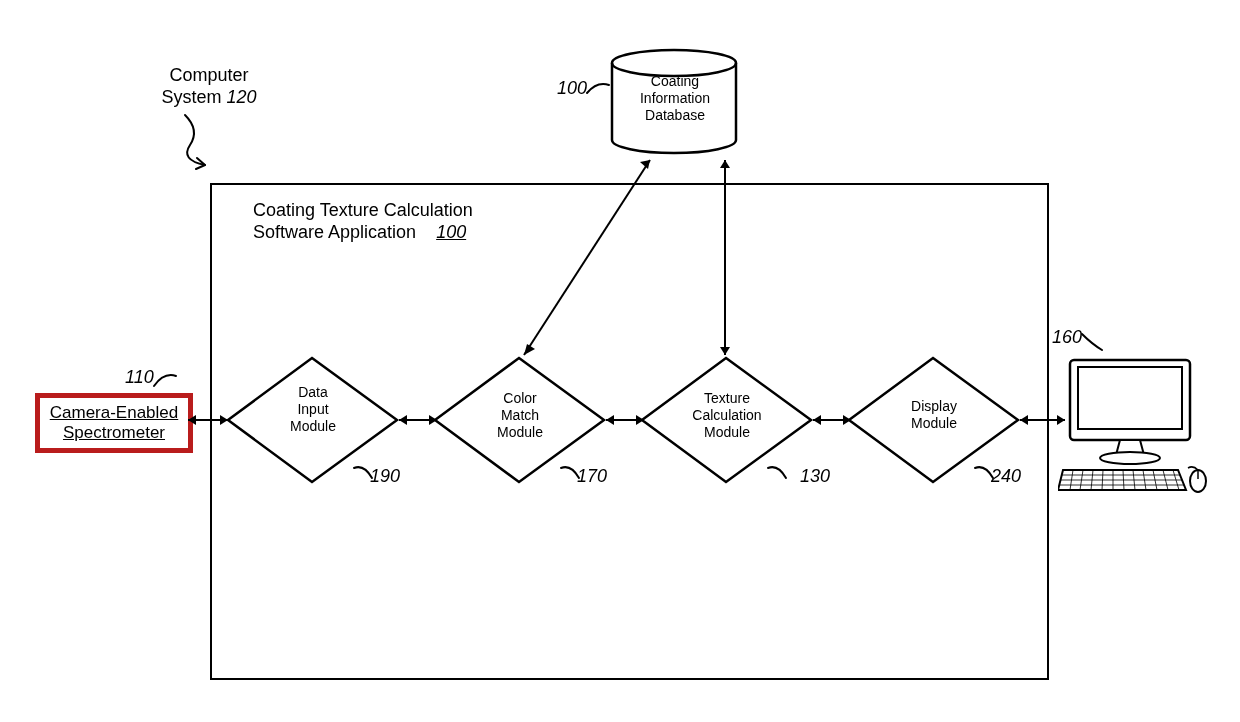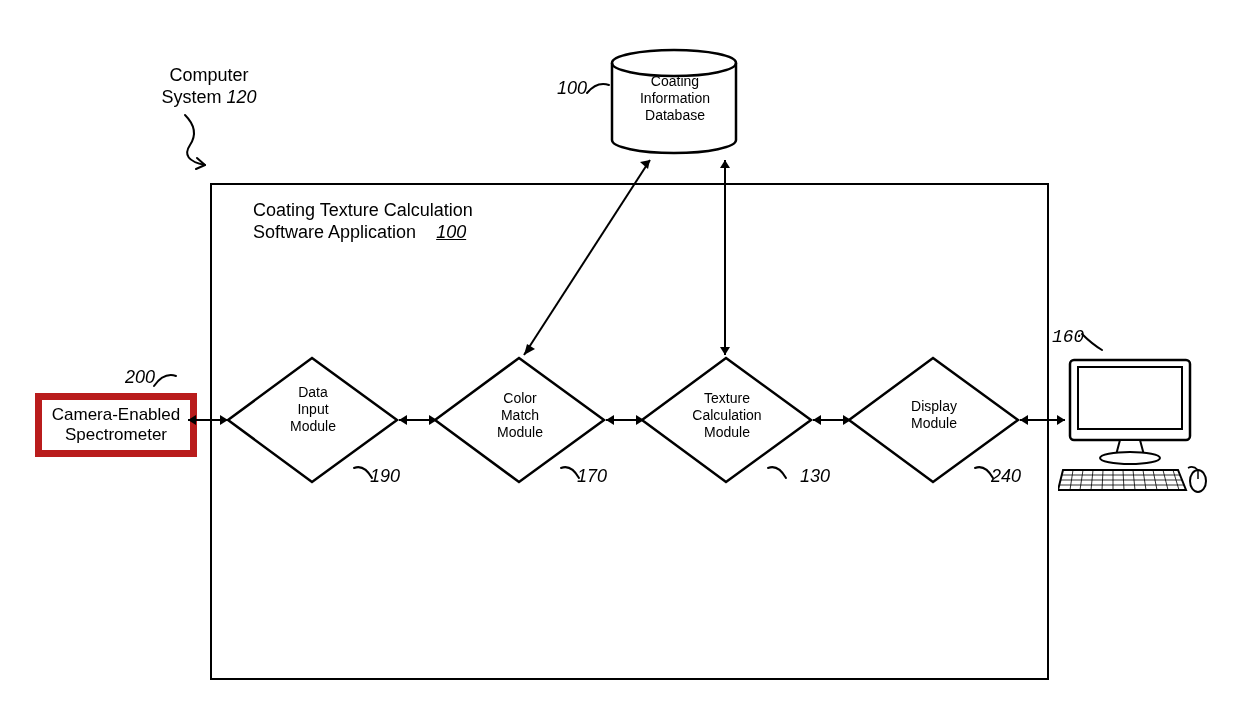--- a/index.html
+++ b/index.html
@@ -30,21 +30,22 @@
       border: 2px solid black;
       background: white;
       display: flex;
       align-items: center;
       justify-content: center;
       text-align: center;
       font-size: 17px;
       line-height: 1.2;
     }
     .thick-box {
-      border: 7px solid #b91c1c;
+      border: 5px solid #b91c1c;
+      text-decoration: underline;
     }
     svg {
       position: absolute;
     }
     .diamond-text {
       position: absolute;
       text-align: center;
       font-size: 14px;
       line-height: 1.2;
       pointer-events: none;
@@ -82,21 +83,21 @@
     <span>Coating<br>Information<br>Database</span>
   </div>
   <div class="label italic" style="left:557px; top:78px;">100</div>
   <svg style="left:585px; top:79px;" width="28" height="18">
     <path d="M 2 14 Q 12 2, 24 6" stroke="black" stroke-width="2" fill="none" stroke-linecap="round"></path>
   </svg>
 
   <div class="box thick-box" style="left:35px; top:393px; width:148px; height:50px;">
     <span>Camera-Enabled<br>Spectrometer</span>
   </div>
-  <div class="label italic" style="left:125px; top:367px;">200</div>
+  <div class="label italic" style="left:125px; top:367px;">110</div>
   <svg style="left:152px; top:370px;" width="28" height="22">
     <path d="M 2 16 Q 12 2, 24 6" stroke="black" stroke-width="2" fill="none" stroke-linecap="round"></path>
   </svg>
 
   <svg style="left:225px; top:355px;" width="175" height="130">
     <polygon points="87,3 172,65 87,127 3,65" stroke="black" stroke-width="2.5" fill="white"></polygon>
   </svg>
   <div class="diamond-text" style="left:258px; top:384px; width:110px;">
     <span>Data<br>Input<br>Module</span>
   </div>
@@ -162,21 +163,21 @@
       <line x1="85" y1="115" x2="88" y2="135"></line>
       <line x1="95" y1="115" x2="99" y2="135"></line>
       <line x1="105" y1="115" x2="110" y2="135"></line>
       <line x1="115" y1="115" x2="121" y2="135"></line>
     </g>
 
     <ellipse cx="140" cy="126" rx="8" ry="11" stroke="black" stroke-width="2" fill="white"></ellipse>
     <line x1="140" y1="115" x2="140" y2="124" stroke="black" stroke-width="1.5"></line>
     <path d="M 140 115 Q 135 110, 130 113" stroke="black" stroke-width="1.5" fill="none"></path>
   </svg>
-  <div class="label italic" style="left:1052px; top:327px;font-family:Liberation Mono, monospace;">160</div>
+  <div class="label italic" style="left:1052px; top:327px;">160</div>
   <svg style="left:1080px; top:332px;" width="28" height="22">
     <path d="M 2 2 Q 12 12, 22 18" stroke="black" stroke-width="2" fill="none" stroke-linecap="round"></path>
   </svg>
 
   <svg style="left:183px; top:410px;" width="50" height="20">
     <line x1="5" y1="10" x2="45" y2="10" stroke="black" stroke-width="2"></line>
     <polygon points="5,10 13,5 13,15" fill="black"></polygon>
     <polygon points="45,10 37,5 37,15" fill="black"></polygon>
   </svg>
 

